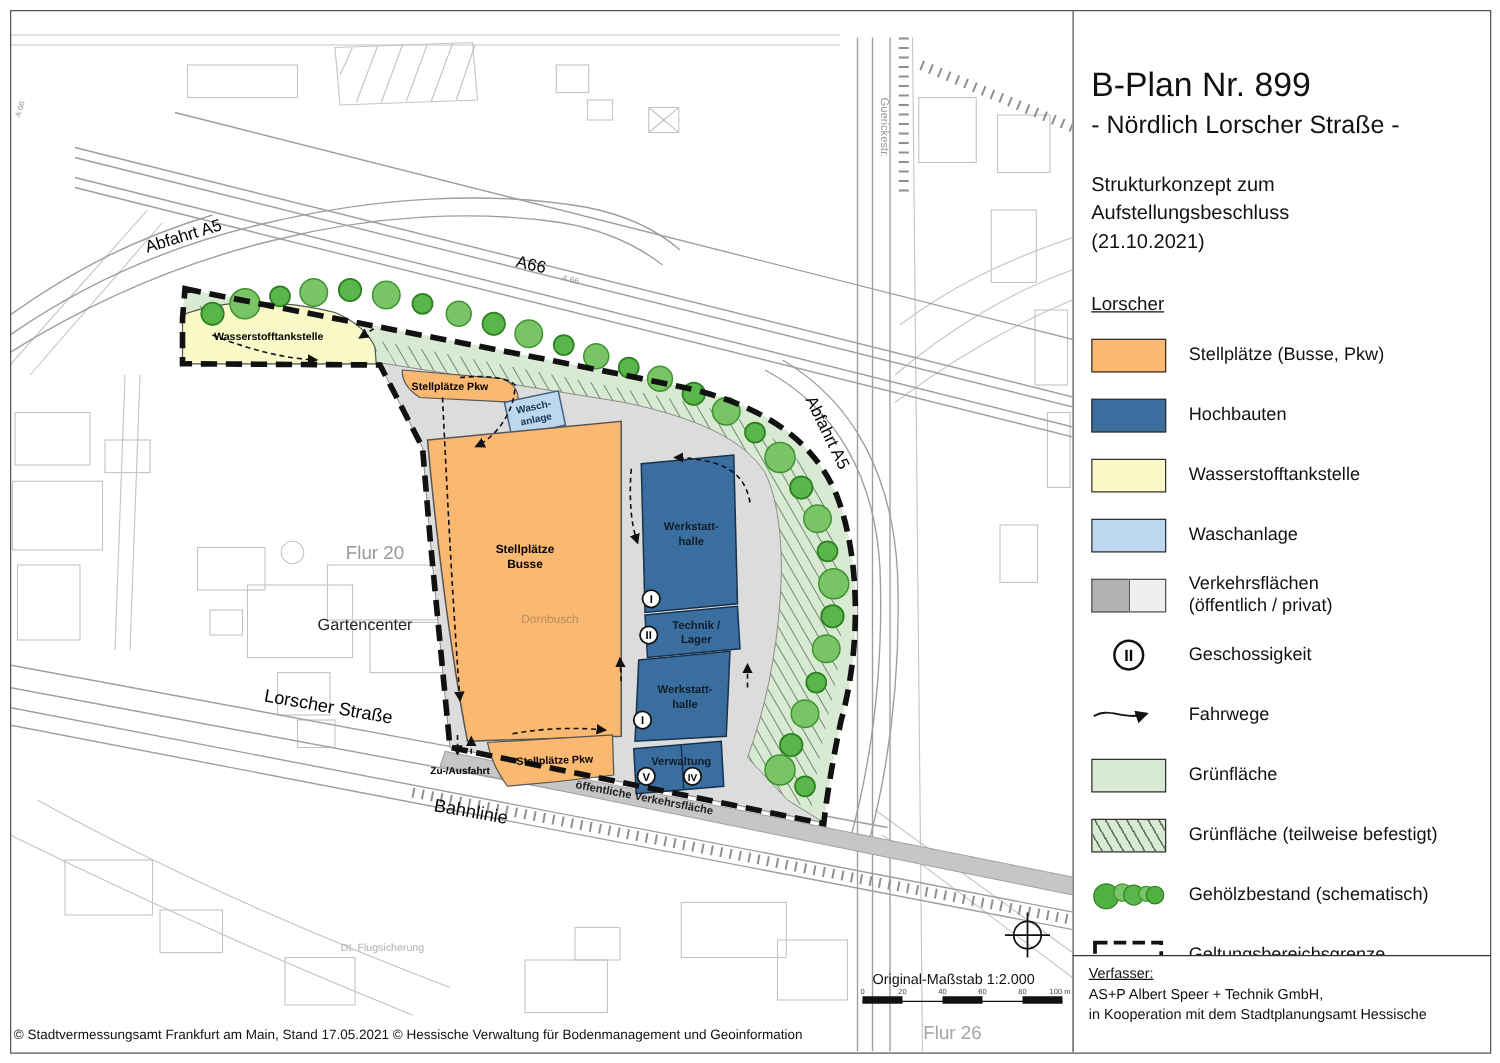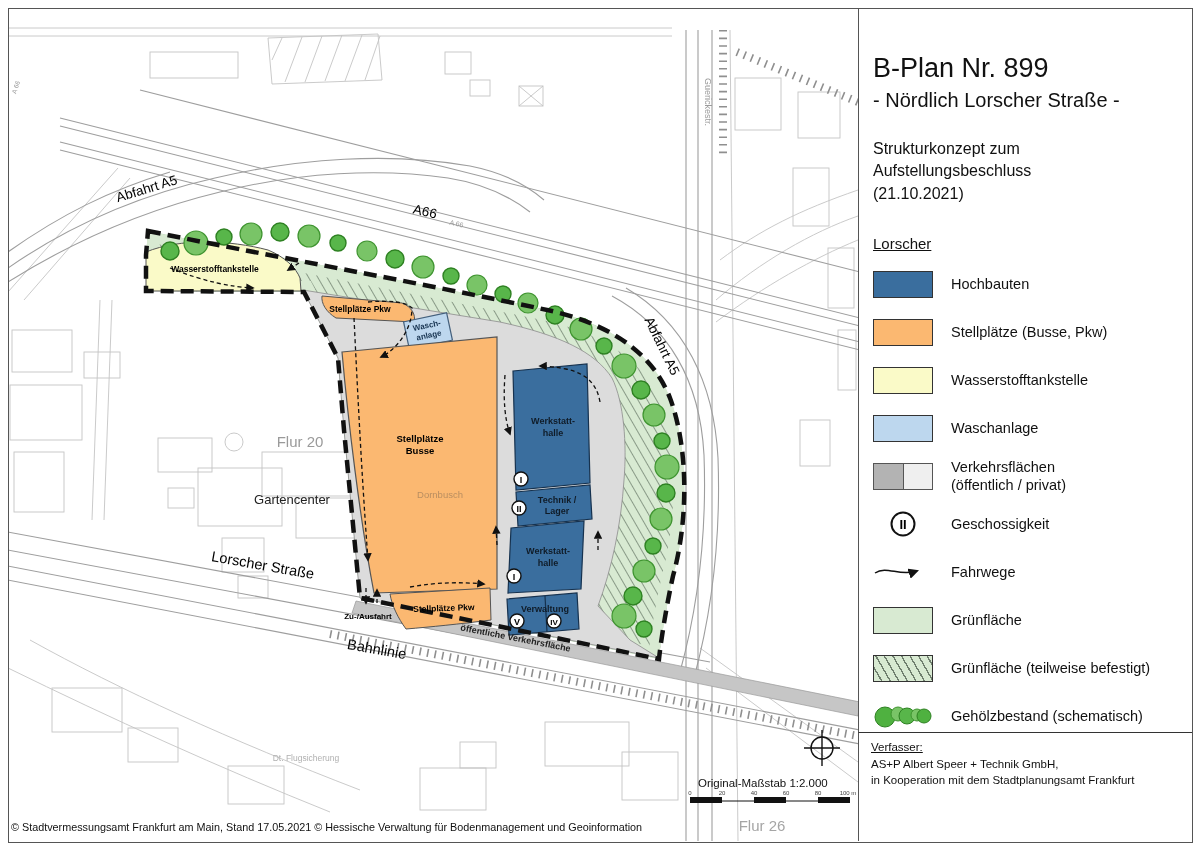--- a/index.html
+++ b/index.html
@@ -25,21 +25,21 @@
   .sw-stell{background:#FBB871;}
   .sw-wass{background:#FAFAC8;}
   .sw-wasch{background:#BDD7EE;}
   .sw-verk{display:flex;padding:0;border:none;}
   .sw-verk div{width:30px;height:27px;border:1px solid #555;box-sizing:border-box;}
   .sw-verk .pub{background:#B3B3B3;border-right:none;}
   .sw-verk .prv{background:#EFEFEF;}
   .sw-gruen{background:#D8EAD2;}
   .sw-gruenh{background:#D8EAD2;
      background-image:repeating-linear-gradient(60deg,transparent 0 6px,#6f7f6e 6px 7.4px);}
-  #verfasser{position:absolute;left:858px;right:8px;top:732px;height:78px;background:#fff;
+  #verfasser{position:absolute;left:858px;right:8px;top:764px;height:78px;background:#fff;
      border-left:1px solid #555;border-top:1px solid #333;box-sizing:border-box;
      padding:6px 12px;font-size:11.5px;line-height:1.45;}
   #verfasser .vh{text-decoration:underline;}
 </style>
 </head>
 <body>
 
 <div id="sheet">
 
 <svg id="mapsvg" width="1200" height="850" viewBox="0 0 1200 850">
@@ -313,26 +313,26 @@
   <div id="pl-sub">- Nördlich Lorscher Straße -</div>
   <div id="pl-desc">
     <div>Strukturkonzept zum</div>
     <div>Aufstellungsbeschluss</div>
     <div>(21.10.2021)</div>
   </div>
   <div id="legend-head">Lorscher</div>
 
   <div id="legend">
     <div class="lrow">
+      <div class="sw sw-stell"></div>
+      <div class="llab">Stellplätze (Busse, Pkw)</div>
+    </div>
+    <div class="lrow">
       <div class="sw sw-hoch"></div>
       <div class="llab">Hochbauten</div>
-    </div>
-    <div class="lrow">
-      <div class="sw sw-stell"></div>
-      <div class="llab">Stellplätze (Busse, Pkw)</div>
     </div>
     <div class="lrow">
       <div class="sw sw-wass"></div>
       <div class="llab">Wasserstofftankstelle</div>
     </div>
     <div class="lrow">
       <div class="sw sw-wasch"></div>
       <div class="llab">Waschanlage</div>
     </div>
     <div class="lrow">
@@ -394,17 +394,17 @@
         </svg>
       </div>
       <div class="llab">Geltungsbereichsgrenze</div>
     </div>
   </div>
 </div>
 
 <div id="verfasser">
   <div class="vh">Verfasser:</div>
   <div>AS+P Albert Speer + Technik GmbH,</div>
-  <div>in Kooperation mit dem Stadtplanungsamt Frankfurt</div>
+  <div>in Kooperation mit dem Stadtplanungsamt Hessische</div>
 </div>
 
 <div id="frame"></div>
 </div>
 
 </body></html>

